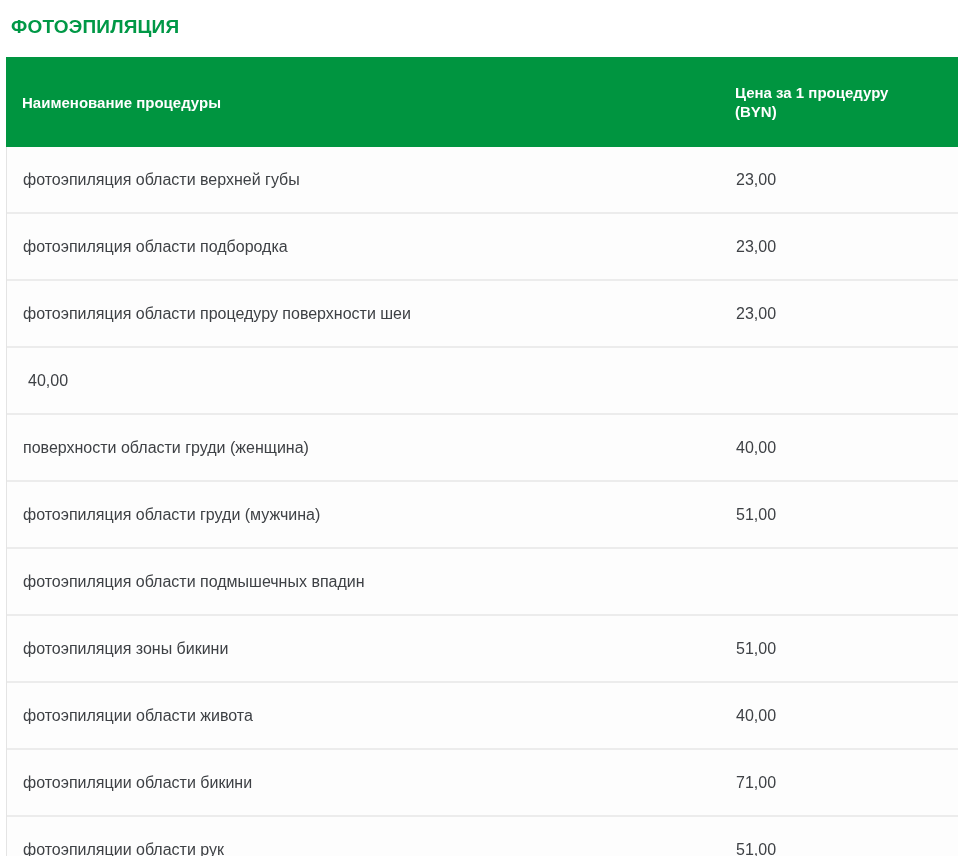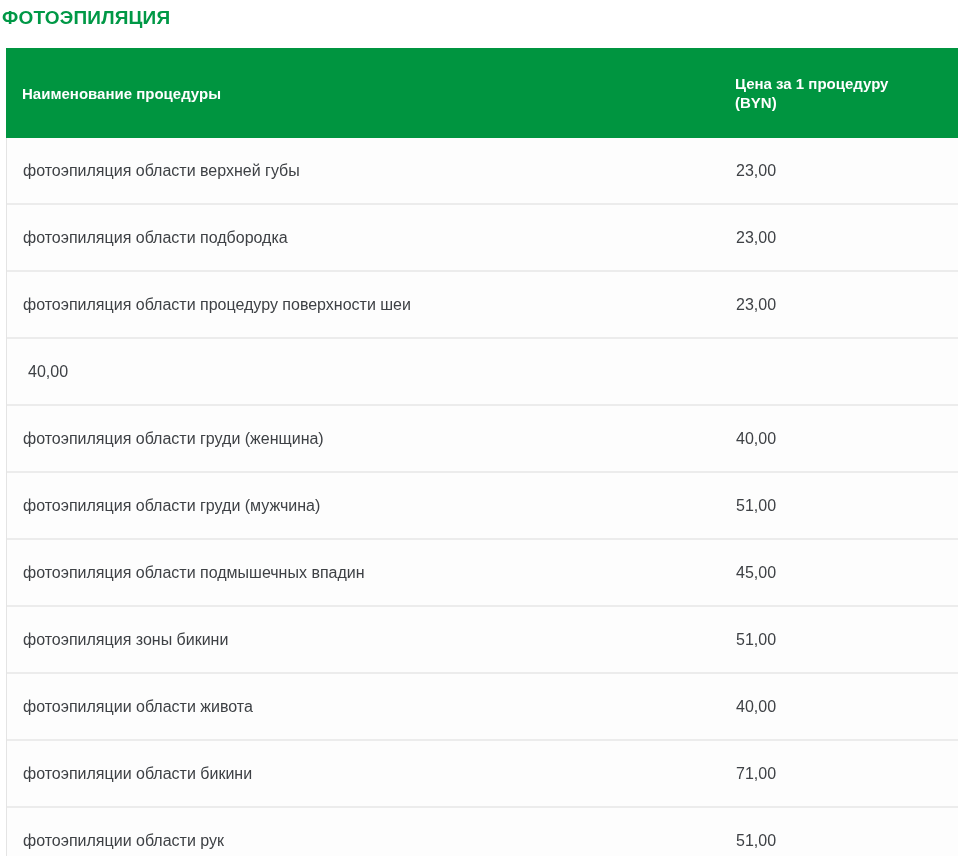--- a/index.html
+++ b/index.html
@@ -10,21 +10,21 @@
     --separator:#ececec;
     --table-edge:#e4e4e4;
     --row-bg:#fdfdfd;
   }
   html,body{margin:0;padding:0;}
   body{
     width:958px;height:856px;overflow:hidden;background:#ffffff;
     font-family:"Liberation Sans",sans-serif;
   }
   .page-title{
-    margin:0;padding:8px 0 0 2px;
+    margin:9px;padding:8px 0 0 2px;
     font-size:19px;line-height:20px;font-weight:700;
     color:var(--title-green);
     letter-spacing:.2px;
   }
   .price-table{
     margin:20px 0 0 6px;
   }
   .thead{
     display:flex;align-items:center;
     height:90px;
@@ -77,32 +77,31 @@
   <div class="tr">
     <div class="col-name">фотоэпиляция области процедуру поверхности шеи</div>
     <div class="col-price">23,00</div>
   </div>
 
   <div class="tr">
     <div class="col-price">40,00</div>
   </div>
 
   <div class="tr">
-    <div class="col-name">фотоэпиляция области груди (женщина)</div>
+    <div class="col-name">поверхности области груди (женщина)</div>
     <div class="col-price">40,00</div>
   </div>
 
   <div class="tr">
     <div class="col-name">фотоэпиляция области груди (мужчина)</div>
     <div class="col-price">51,00</div>
   </div>
 
   <div class="tr">
     <div class="col-name">фотоэпиляция области подмышечных впадин</div>
-    <div class="col-price">45,00</div>
   </div>
 
   <div class="tr">
     <div class="col-name">фотоэпиляция зоны бикини</div>
     <div class="col-price">51,00</div>
   </div>
 
   <div class="tr">
     <div class="col-name">фотоэпиляции области живота</div>
     <div class="col-price">40,00</div>

